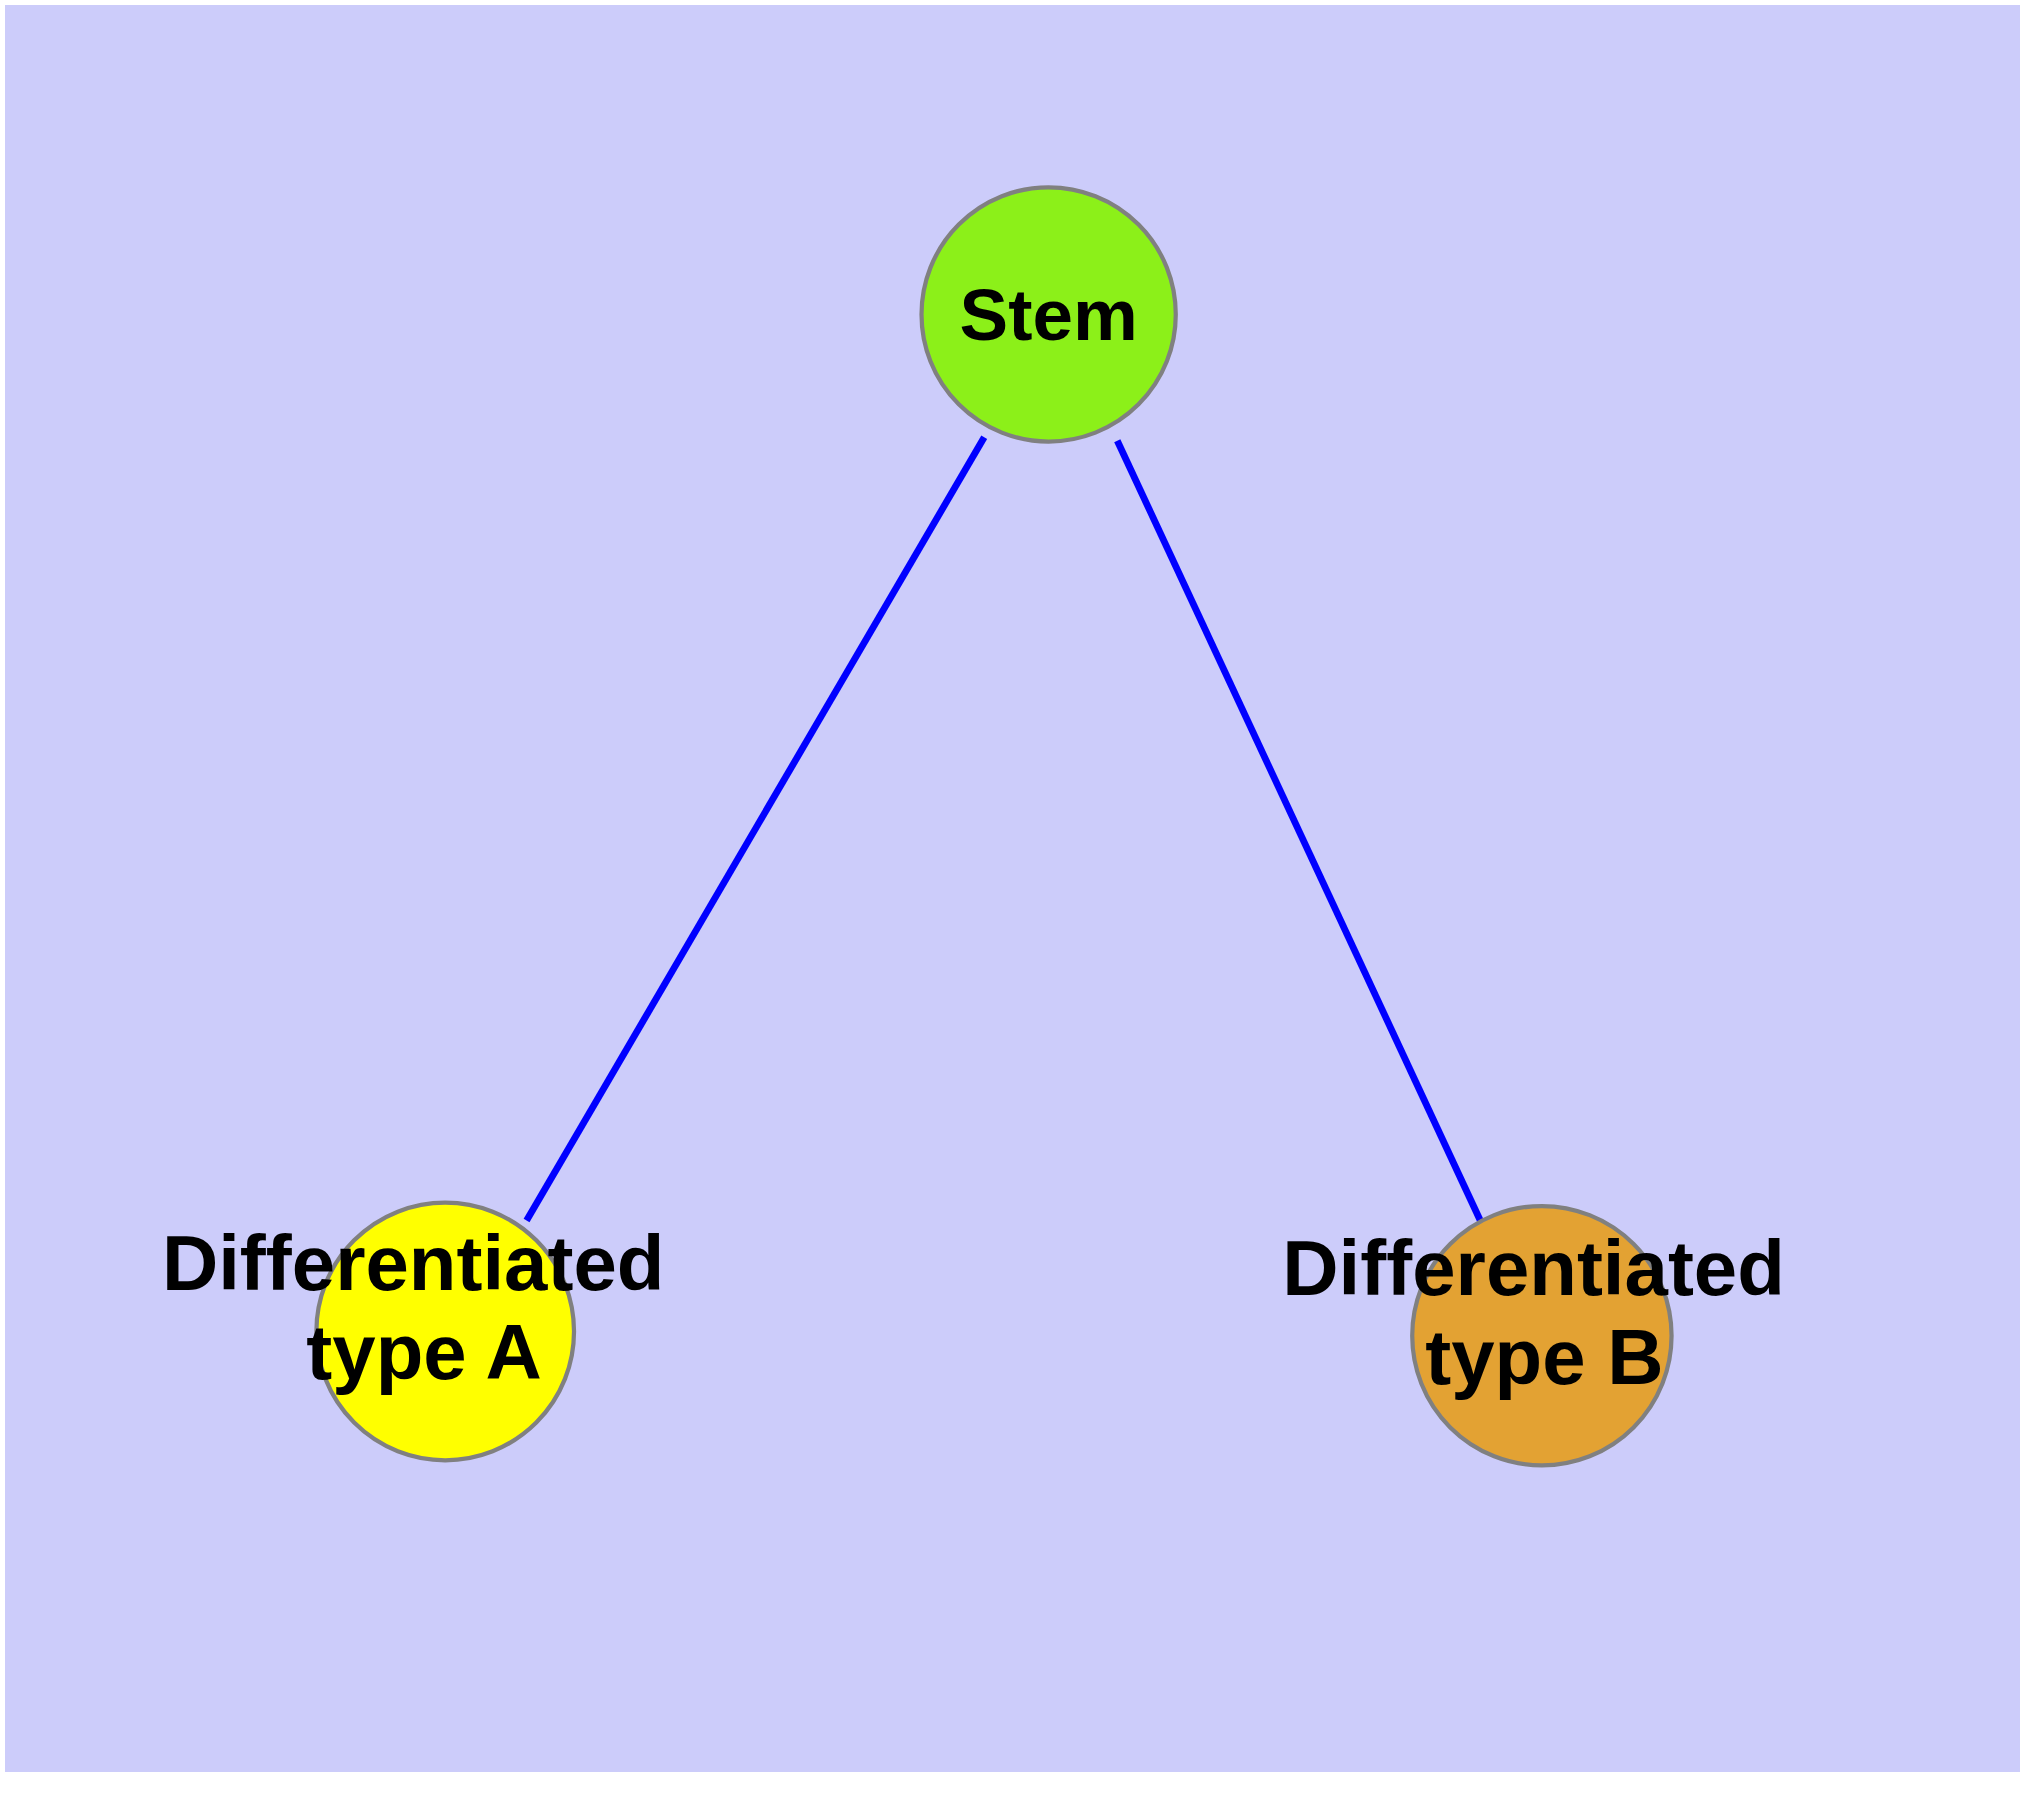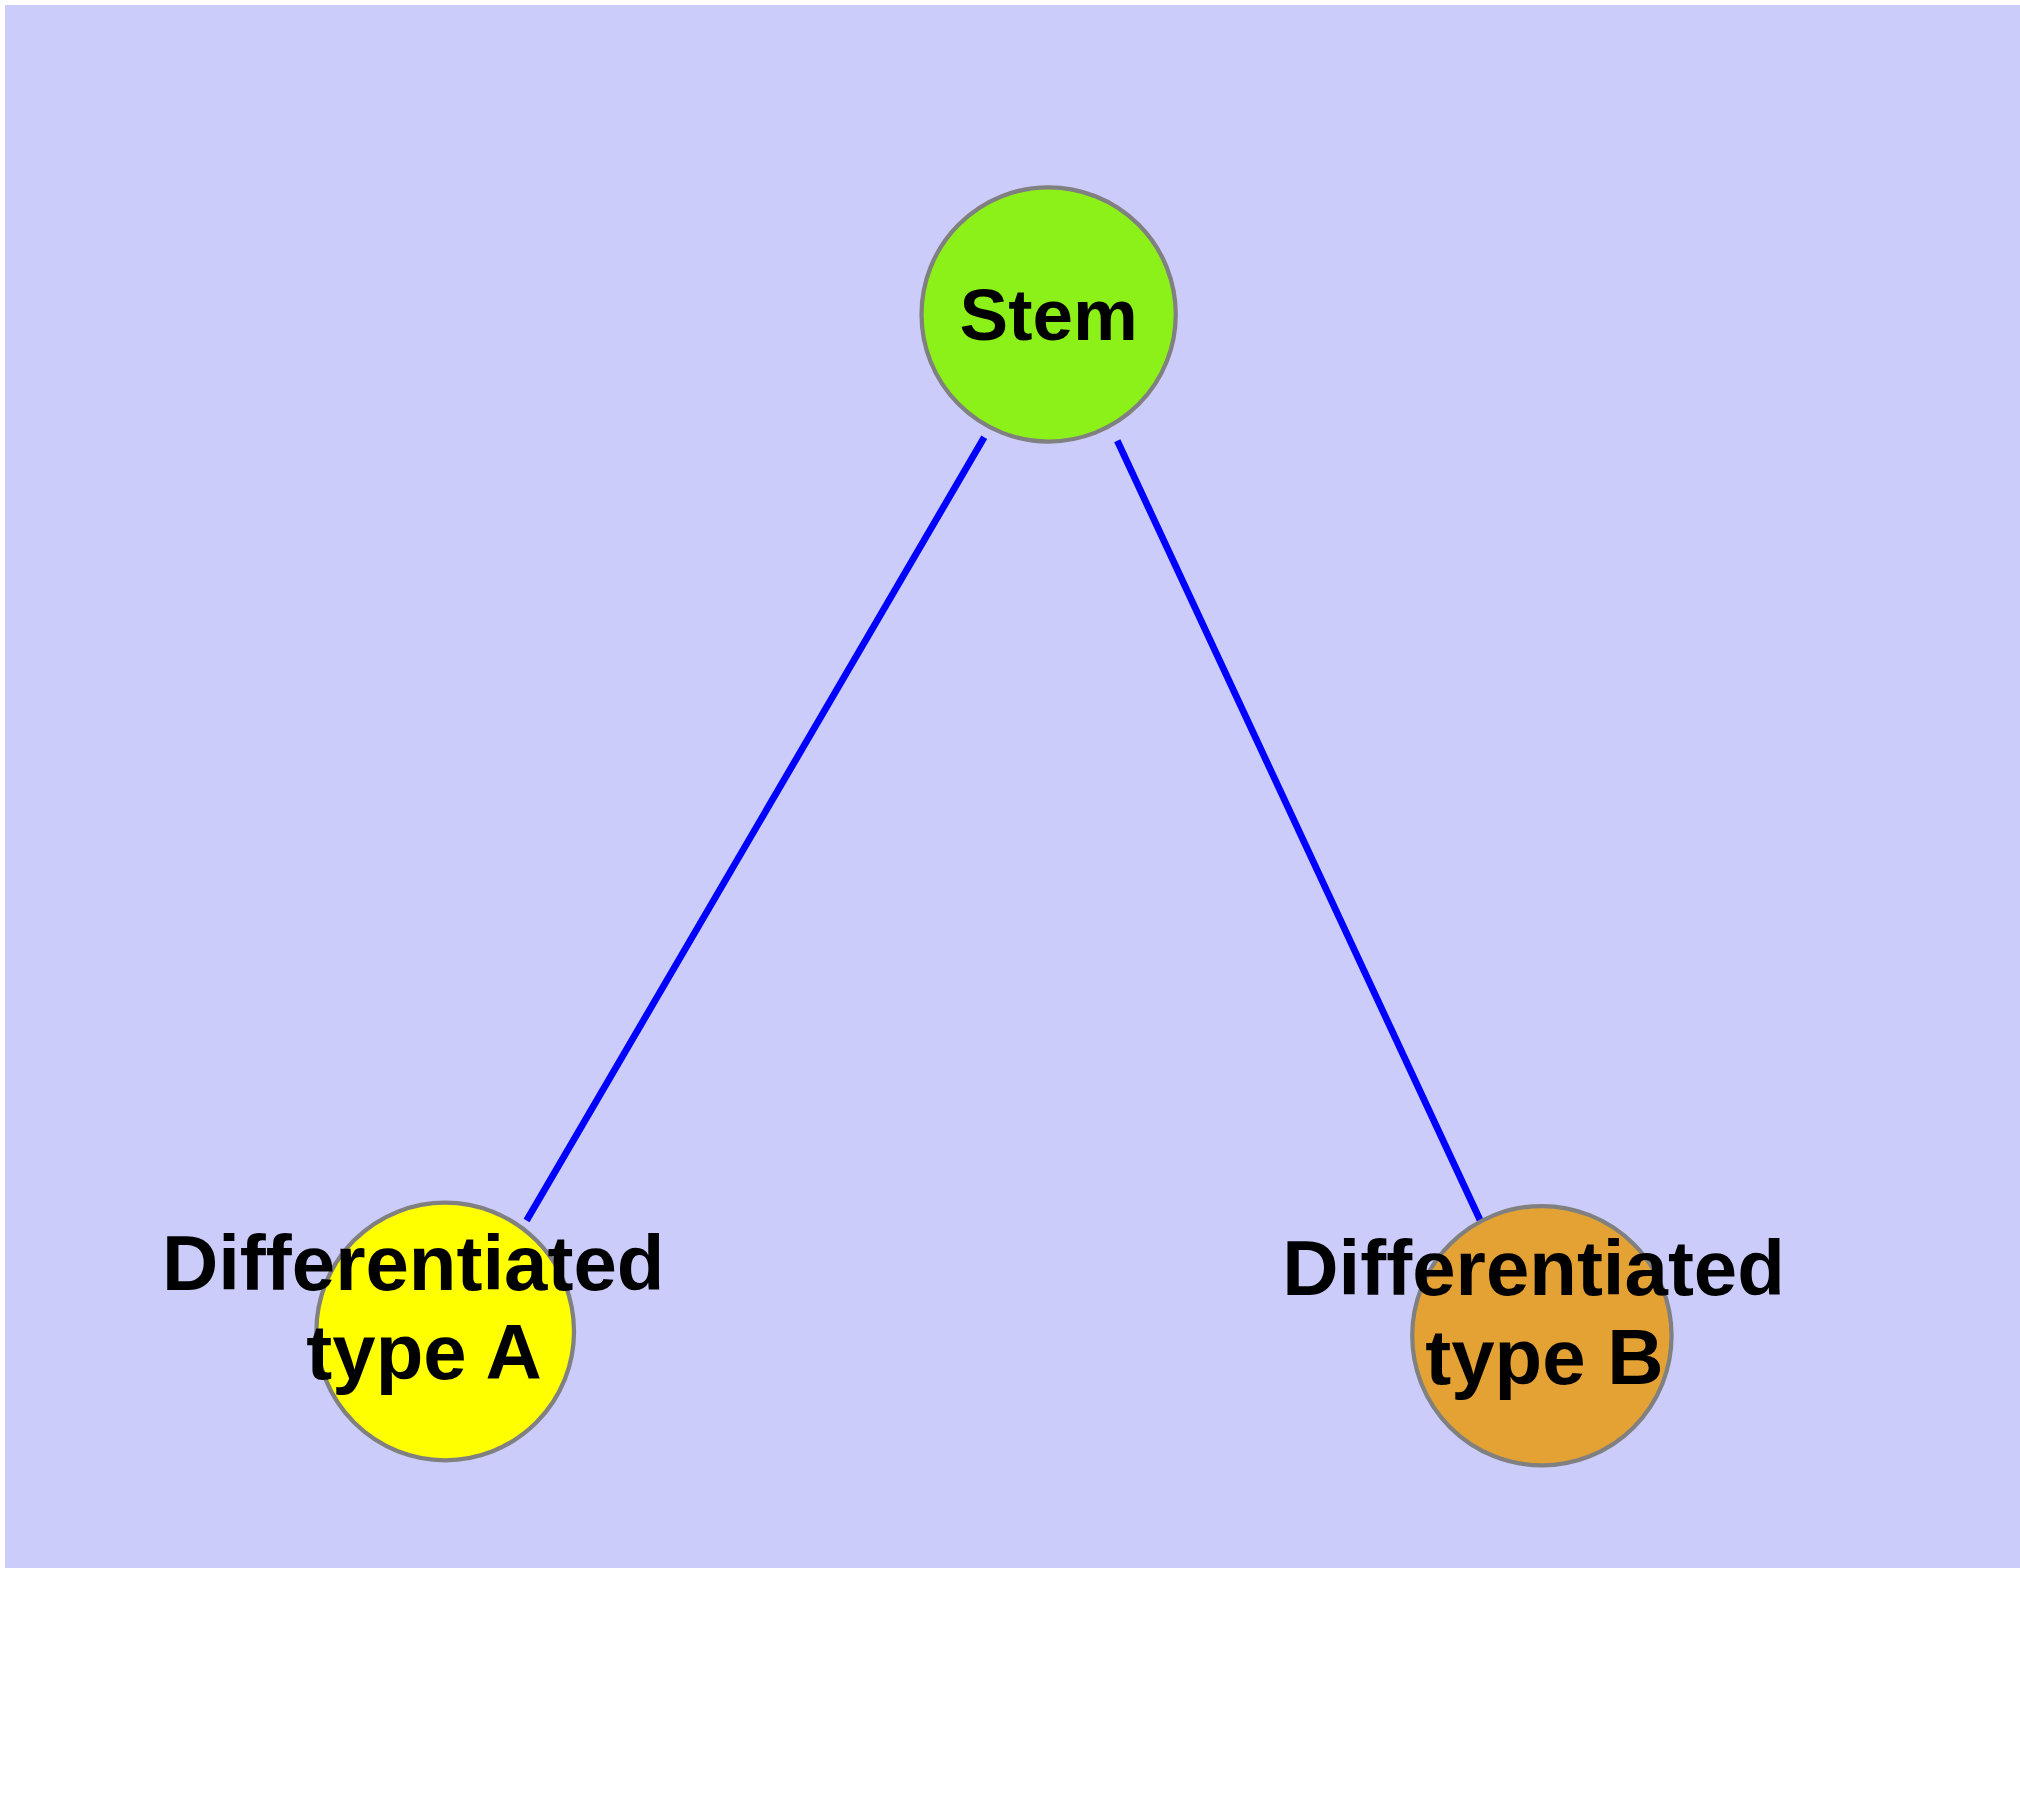--- a/index.html
+++ b/index.html
@@ -3,21 +3,21 @@
 <meta charset="utf-8">
 <style>
   html, body {
     margin: 0;
     padding: 0;
     background: #ffffff;
   }
   #canvas {
     position: relative;
     width: 2021px;
-    height: 1568px;
+    height: 1772px;
     background: #ffffff;
     overflow: hidden;
     font-family: "Liberation Sans", sans-serif;
   }
   #plot-area {
     position: absolute;
     left: 5.1px;
     top: 5.1px;
     width: 2015px;
     height: 1807px;

